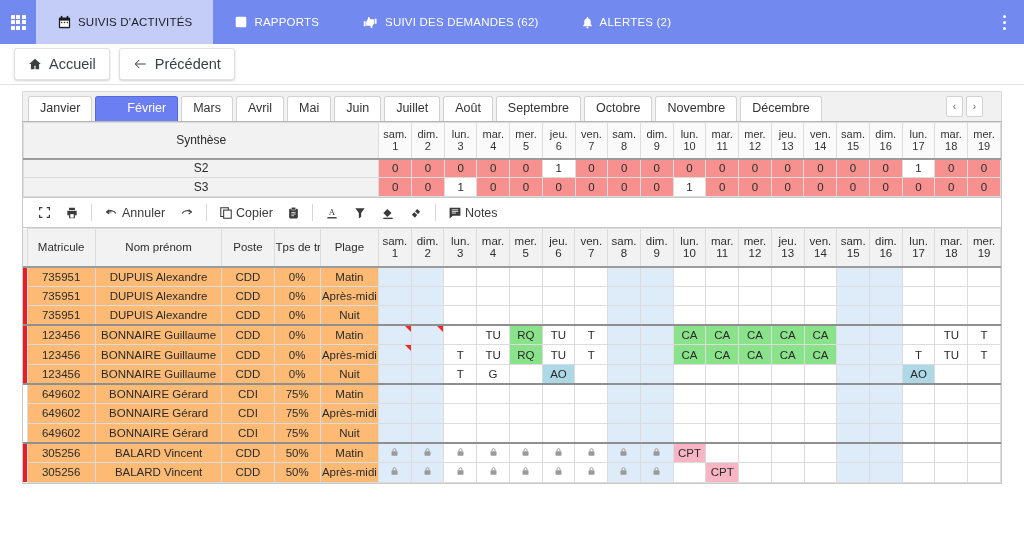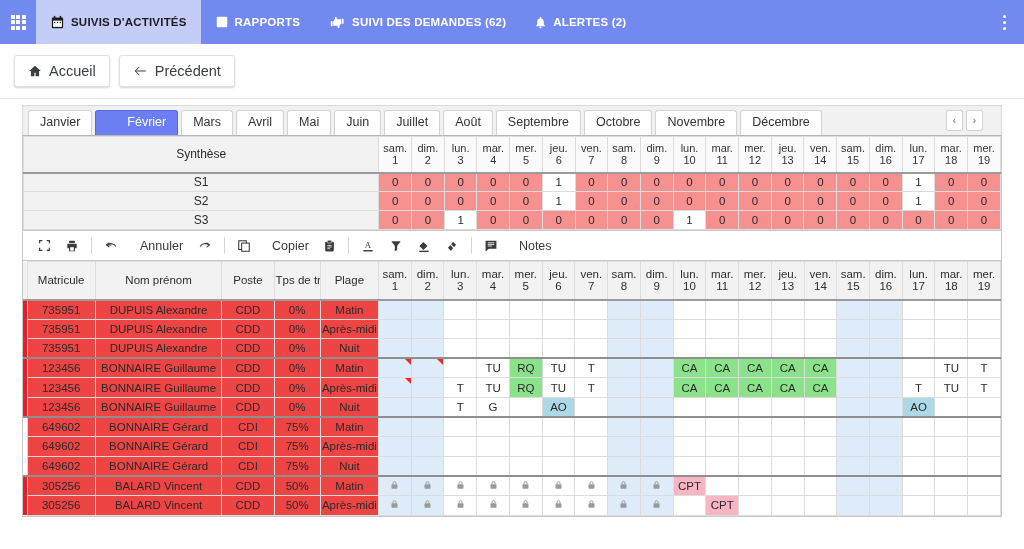--- a/index.html
+++ b/index.html
@@ -28,44 +28,44 @@
   }
   .grid-icon {
     display: grid;
     grid-template-columns: repeat(3, 4px);
     grid-template-rows: repeat(3, 4px);
     gap: 1.5px;
   }
   .grid-icon i { background: #fff; display: block; border-radius: .5px; }
   .nav-item {
     display: flex; align-items: center; gap: 6px;
-    padding: 0 14px;
+    padding: 0 21px;
     font-size: 11.5px;
-    font-weight: bold;
+    font-weight: normal;
     letter-spacing: .2px;
     cursor: pointer;
     white-space: nowrap;
   }
   .nav-item.active {
     background: #c3cdf7;
     color: #1d1d1f;
   }
   .nav-kebab {
     position: absolute; right: 6px; top: 0; bottom: 0;
     width: 28px;
     display: flex; flex-direction: column; align-items: center; justify-content: center;
     gap: 3px;
     cursor: pointer;
   }
   .nav-kebab b { width: 3px; height: 3px; border-radius: 50%; background: #fff; display: block; }
   .nav-ico { display: inline-flex; align-items: center; }
 
   
   .crumbbar {
-    height: 55px;
+    height: 41px;
     background: #ffffff;
     display: flex; align-items: center;
     padding: 0 14px;
     gap: 9px;
     border-bottom: 1px solid #e4e4e4;
   }
   .crumb-btn {
     display: flex; align-items: center; gap: 7px;
     background: #fff;
     border: 1px solid #e0e0e0;
@@ -163,41 +163,41 @@
   .toolbar {
     display: flex; align-items: center;
     gap: 0px;
     background: #fff;
     border: 1px solid #c8c8c8;
     border-top: none;
     height: 30px;
     padding: 0 8px;
   }
   .tb-btn {
-    display: flex; align-items: center; gap: 21px;
+    display: flex; align-items: center; gap: 3px;
     padding: 2px 7px;
     font-size: 12.5px;
     color: #3a3a3a;
     cursor: pointer;
     border-radius: 2px;
   }
   .tb-sep { width: 1px; height: 17px; background: #d5d5d5; margin: 0 5px; }
 
   
   .grid-scroll { border: 1px solid #c8c8c8; border-top: none; background:#fff; }
   .main th {
     background: #f2f2f2;
     font-size: 11.5px;
     height: 38px;
     line-height: 12px;
     color: #2d2d2d;
     border-bottom: 2px solid #9b9b9b;
   }
   .main td { height: 19.6px; }
-  .main td.tx { background: #ef4444; }
+  .main td.tx { background: #fdba74; }
   .main td.wk { background: #ddecf8; }
   .bar { width: 4px; padding: 0; border: none; background: #ffffff; }
   .bar.on { background: #ec1c24; }
   .grpsep td { border-top: 2px solid #8f8f8f; }
   .g-green { background: #8ae38a; }
   .g-aqua  { background: #add8e6; }
   .g-pink  { background: #f9b5c4; }
   .corner { position: relative; }
   .corner::after {
     content: "";
@@ -356,42 +356,20 @@
             <th class="dhead"><span>ven.</span><br><span>14</span></th>
             <th class="dhead"><span>sam.</span><br><span>15</span></th>
             <th class="dhead"><span>dim.</span><br><span>16</span></th>
             <th class="dhead"><span>lun.</span><br><span>17</span></th>
             <th class="dhead"><span>mar.</span><br><span>18</span></th>
             <th class="dhead"><span>mer.</span><br><span>19</span></th>
           </tr>
       </thead>
       <tbody id="synth-body">
           <tr>
-            <td class="lbl">S1</td>
-            <td class="c-red">0</td>
-            <td class="c-red">0</td>
-            <td class="c-red">0</td>
-            <td class="c-red">0</td>
-            <td class="c-red">0</td>
-            <td class="c-white">1</td>
-            <td class="c-red">0</td>
-            <td class="c-red">0</td>
-            <td class="c-red">0</td>
-            <td class="c-red">0</td>
-            <td class="c-red">0</td>
-            <td class="c-red">0</td>
-            <td class="c-red">0</td>
-            <td class="c-red">0</td>
-            <td class="c-red">0</td>
-            <td class="c-red">0</td>
-            <td class="c-white">1</td>
-            <td class="c-red">0</td>
-            <td class="c-red">0</td>
-          </tr>
-          <tr>
             <td class="lbl">S2</td>
             <td class="c-red">0</td>
             <td class="c-red">0</td>
             <td class="c-red">0</td>
             <td class="c-red">0</td>
             <td class="c-red">0</td>
             <td class="c-white">1</td>
             <td class="c-red">0</td>
             <td class="c-red">0</td>
             <td class="c-red">0</td>

